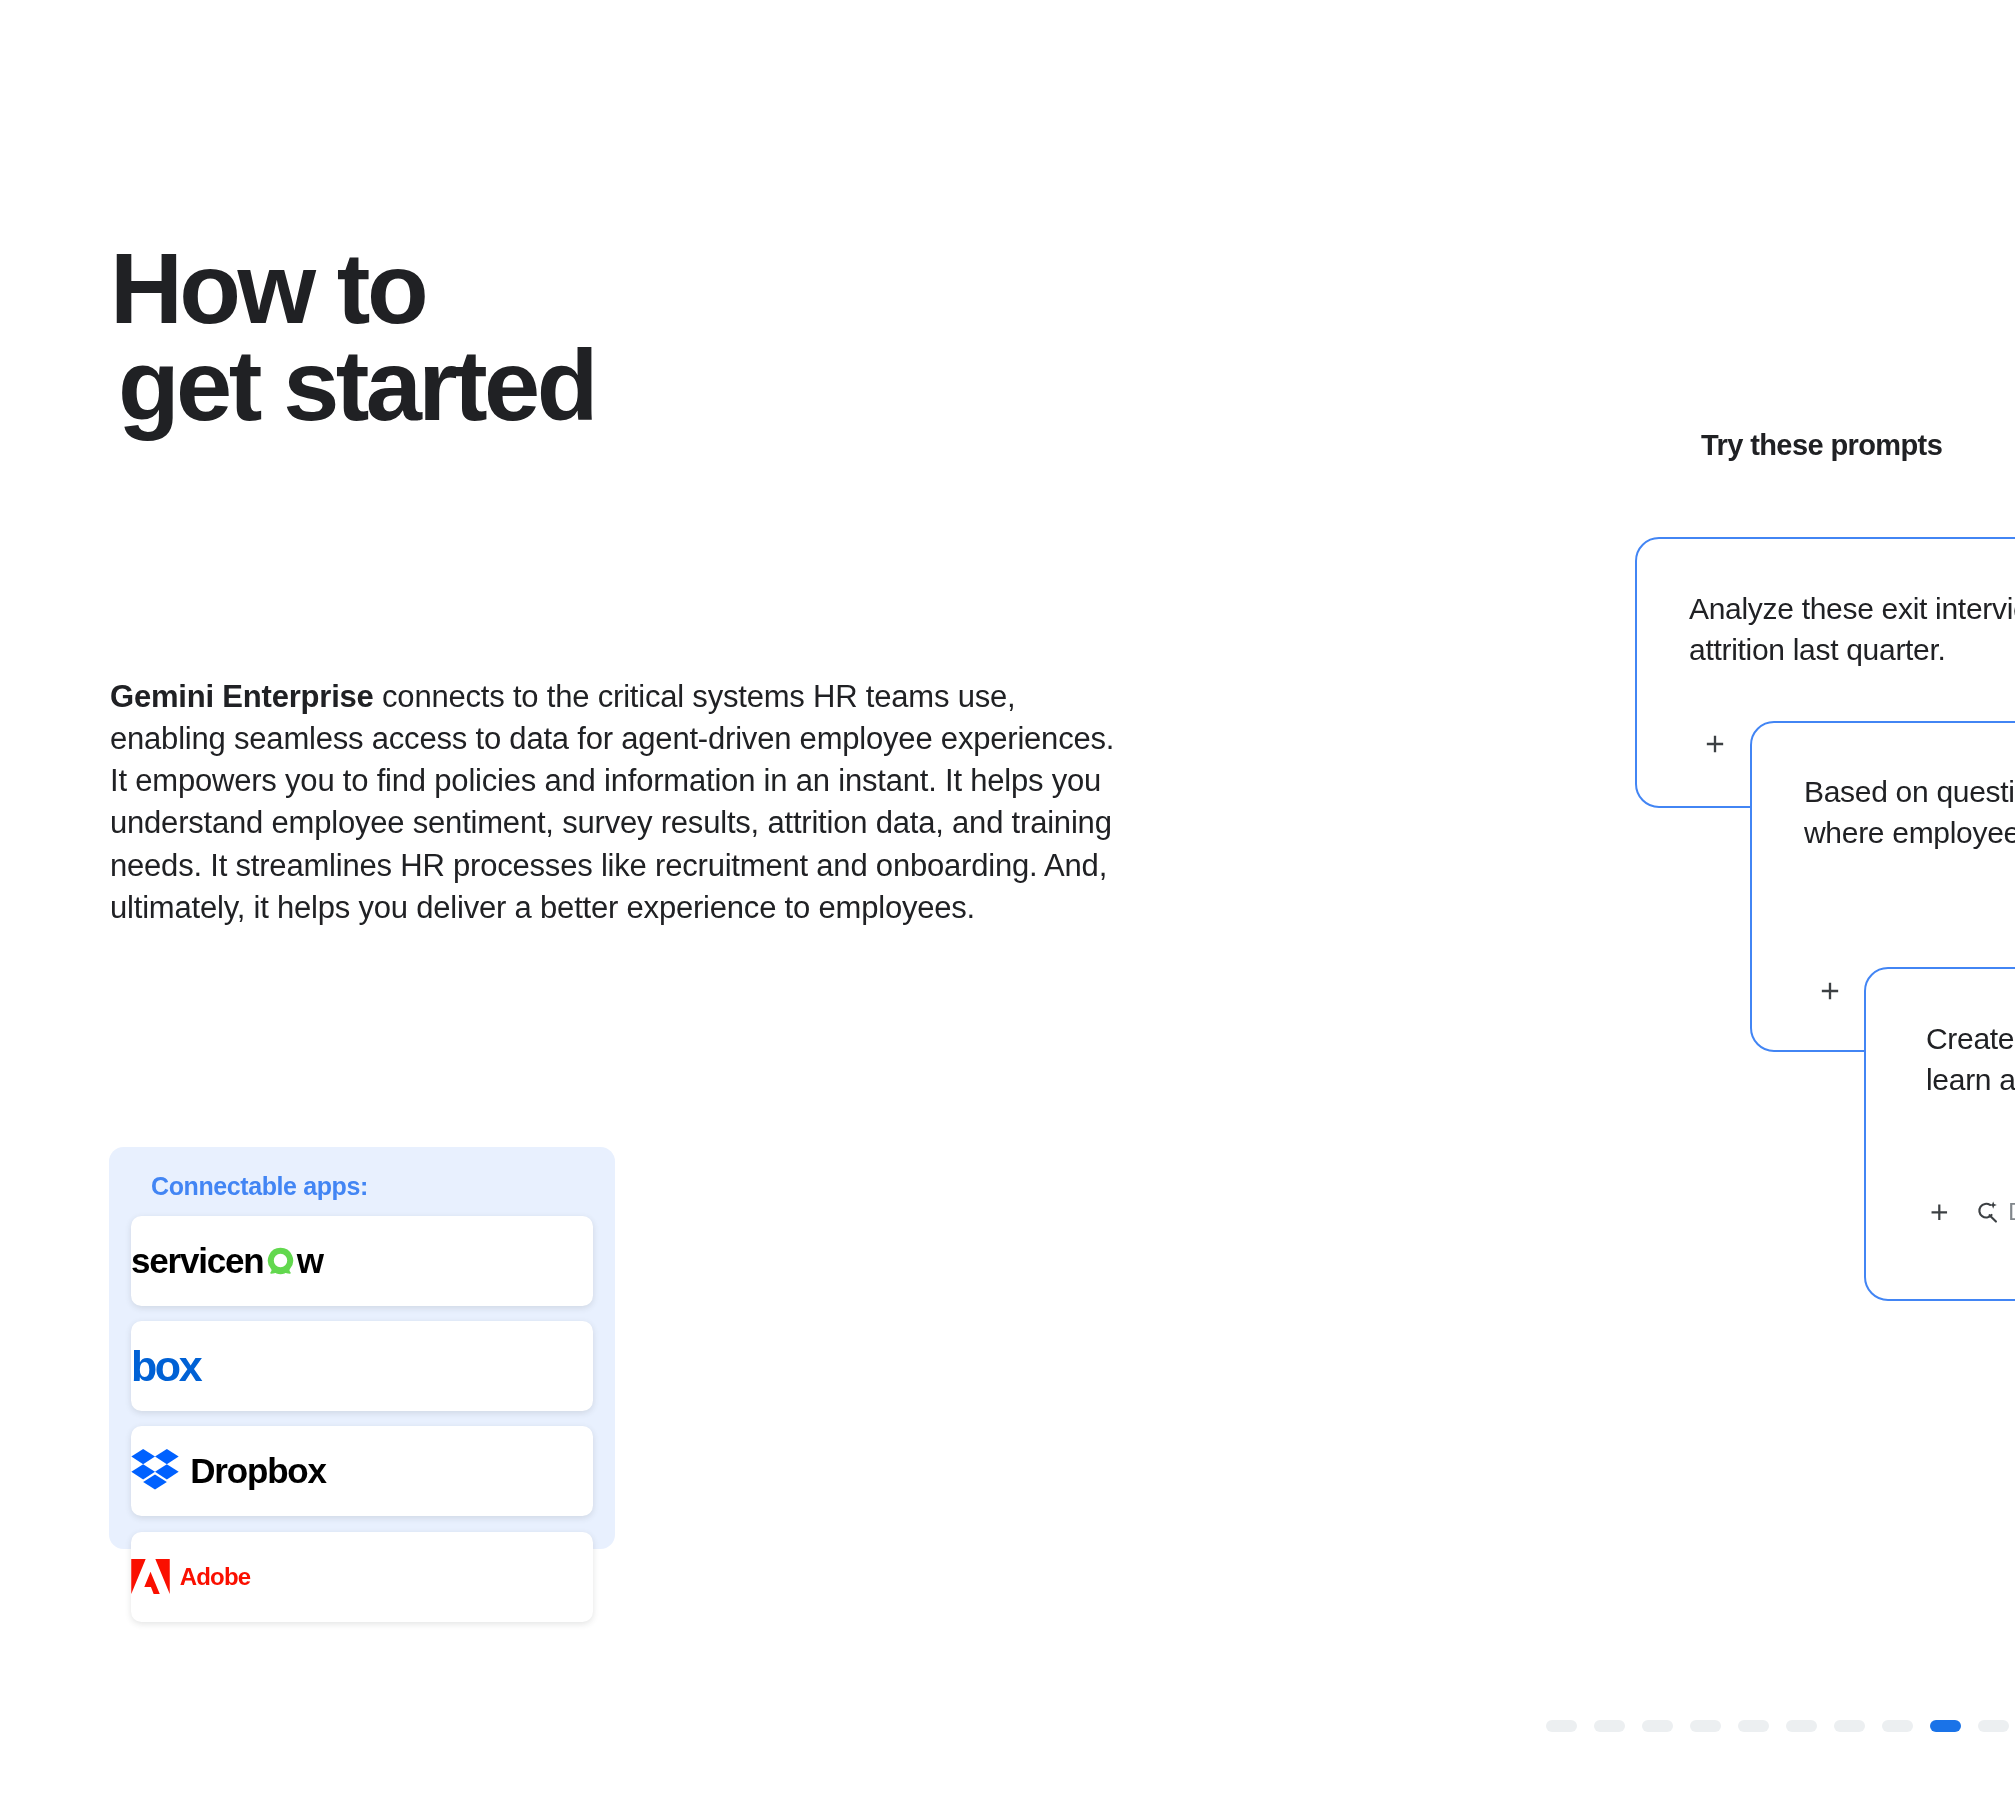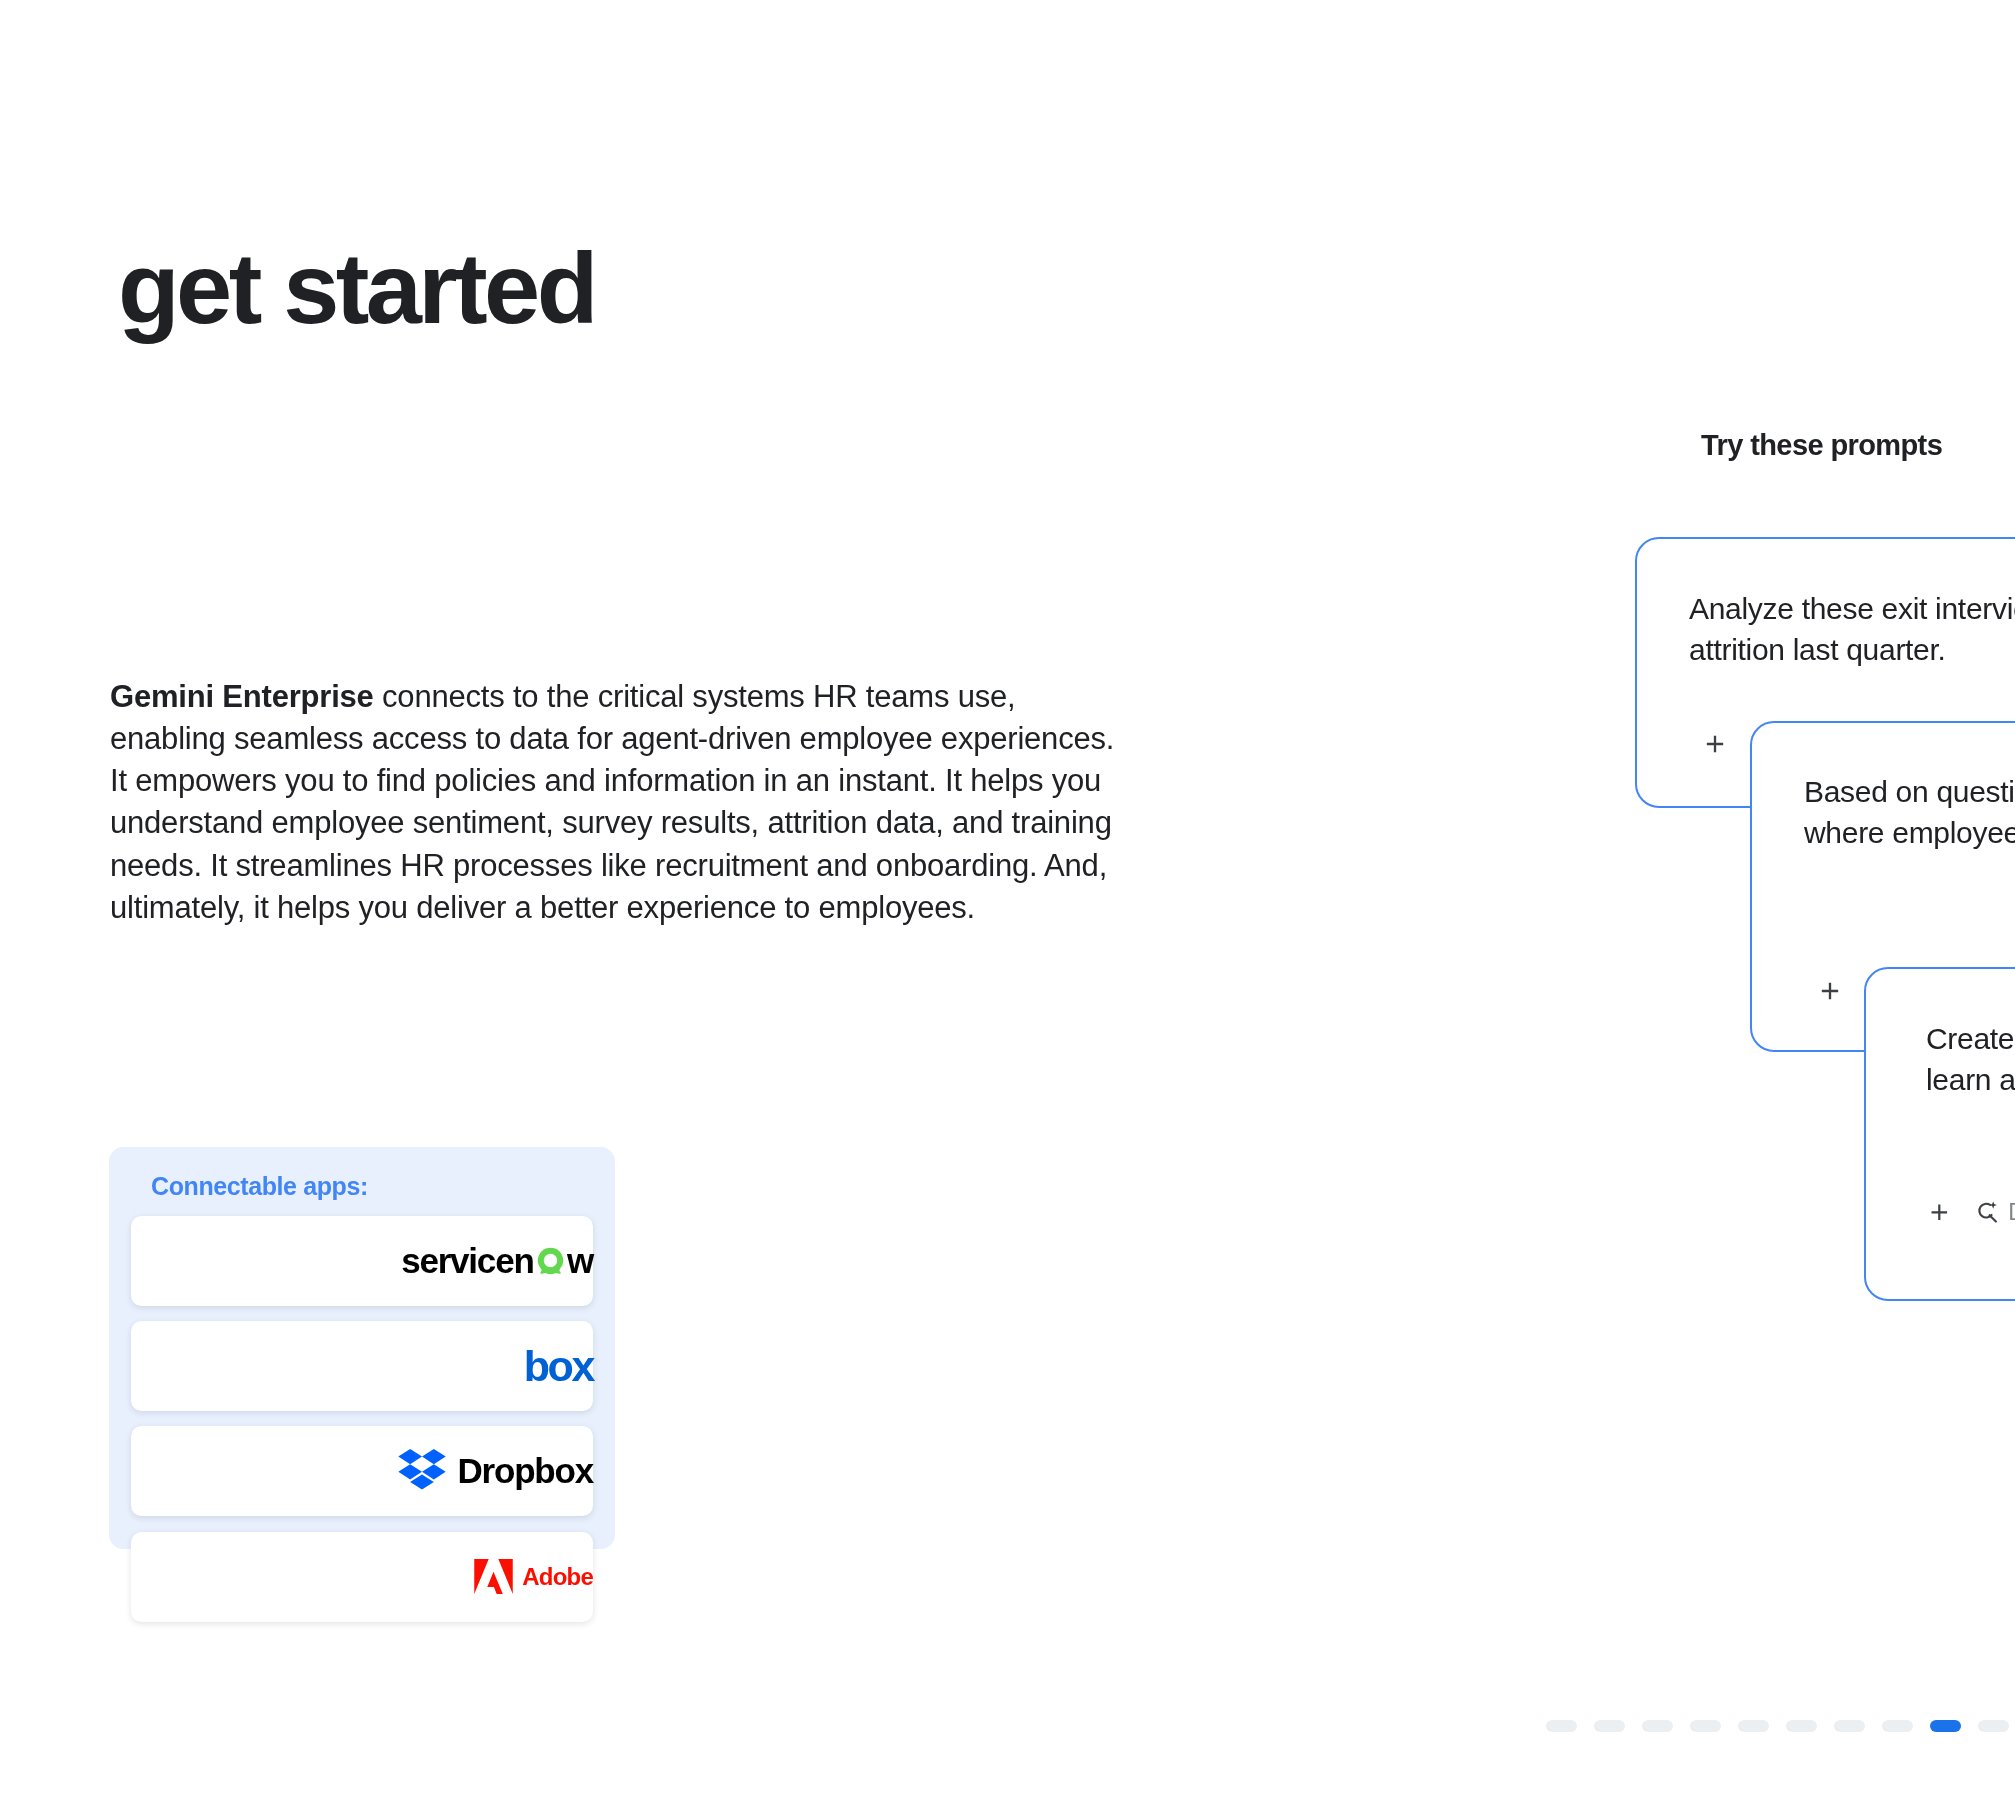--- a/index.html
+++ b/index.html
@@ -62,21 +62,21 @@
     letter-spacing: -0.4px;
     margin: 7.3px 0 14.5px 20px;
   }
   .app-card {
     height: 90px;
     background: #ffffff;
     border-radius: 10.5px;
     box-shadow: 0 2px 6.4px rgba(60,64,67,.14);
     display: flex;
     align-items: center;
-    justify-content: flex-end;
+    justify-content: flex-start;
     margin: 0 0 15.3px 0;
     cursor: pointer;
   }
   .app-card:last-child { margin-bottom: 0; }
 
   
   .sn-wrap {
     display: flex; align-items: center; justify-content: center;
     font-size: 35px; font-weight: 700; letter-spacing: -1.2px; color: #000;
   }
@@ -181,20 +181,21 @@
     border-radius: 6px;
     background: #eceff1;
     cursor: pointer;
   }
   .dot.active { background: #1a73e8; }
 </style>
 </head>
 <body>
 
 <div class="headline">
+  <span class="l1">How to</span>
   <span class="l2">get started</span>
 </div>
 
 <p class="body-copy"><b>Gemini Enterprise</b><span> connects to the critical systems HR teams use, enabling seamless access to data for agent-driven employee experiences. It empowers you to find policies and information in an instant. It helps you understand employee sentiment, survey results, attrition data, and training needs. It streamlines HR processes like recruitment and onboarding. And, ultimately, it helps you deliver a better experience to employees.</span></p>
 
 <div class="apps-panel">
   <div class="apps-title">Connectable apps:</div>
 
   <div class="app-card">
     <div class="sn-wrap">

